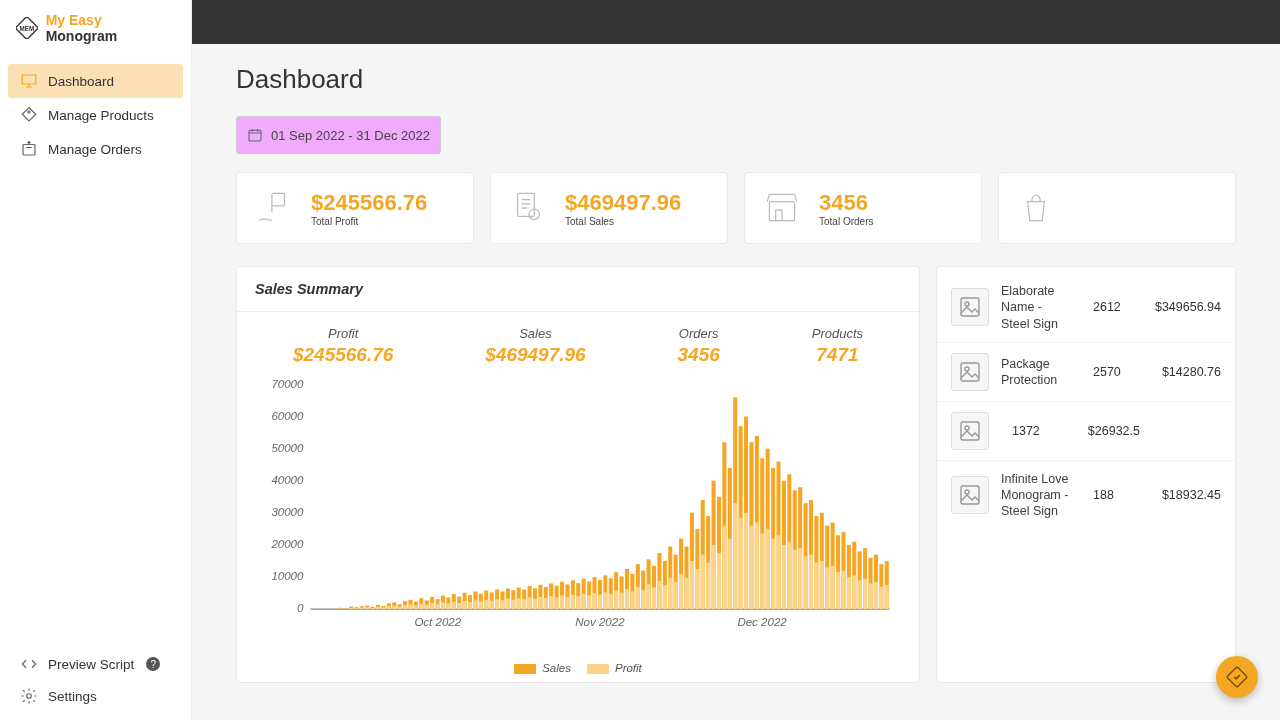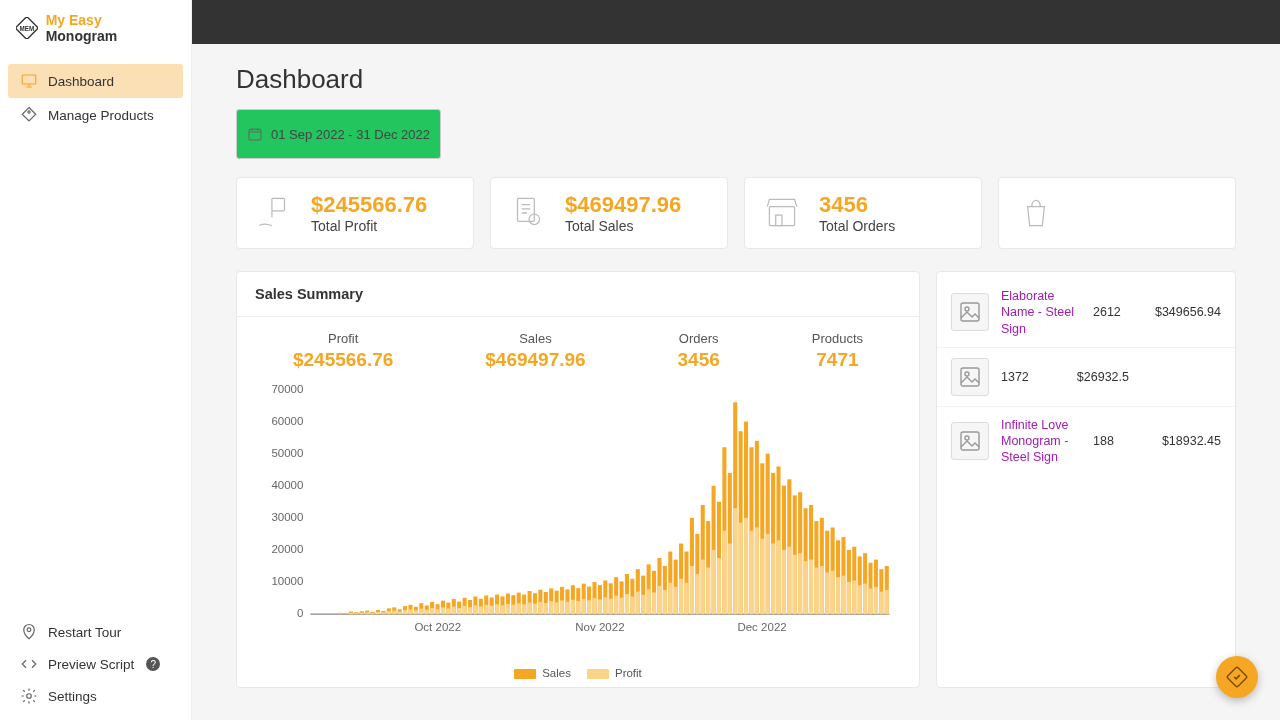--- a/index.html
+++ b/index.html
@@ -17,52 +17,52 @@
 .nav-item.active svg { stroke: #f5a623; }
 .sidebar-spacer { flex: 1; }
 .footer-nav { padding: 8px; }
 .footer-item { display: flex; align-items: center; gap: 10px; padding: 7px 12px; font-size: 13.5px; color: #333; cursor: pointer; }
 .footer-item svg { width: 18px; height: 18px; stroke: #666; fill: none; stroke-width: 1.6; }
 .help-badge { width: 14px; height: 14px; border-radius: 50%; background: #555; color: #fff; font-size: 10px; display: inline-flex; align-items: center; justify-content: center; margin-left: 2px; }
 .main { flex: 1; display: flex; flex-direction: column; }
 .topbar { height: 44px; background: #333; }
 .content { padding: 20px 44px 20px 44px; overflow: auto; }
 .page-title { font-size: 26px; font-weight: 500; margin-bottom: 14px; }
-.daterange { display: inline-flex; align-items: center; gap: 8px; border: 1px solid #ccc; background: #22c55e; padding: 16px 10px; border-radius: 3px; font-size: 13px; color: #444; cursor: pointer; margin-bottom: 18px; }
+.daterange { display: inline-flex; align-items: center; gap: 8px; border: 1px solid #ccc; background: #f0abfc; padding: 10px 10px; border-radius: 3px; font-size: 13px; color: #444; cursor: pointer; margin-bottom: 18px; margin-top: 7px; }
 .daterange svg { width: 16px; height: 16px; stroke: #666; fill: none; stroke-width: 1.6; }
 .stat-row { display: flex; gap: 16px; margin-bottom: 22px; }
 .stat-card { flex: 1; background: #fff; border: 1px solid #e8e8e8; border-radius: 4px; padding: 14px 16px; display: flex; align-items: center; gap: 16px; }
 .stat-card svg { width: 42px; height: 42px; stroke: #bbb; fill: none; stroke-width: 1.2; }
 .stat-value { font-size: 22px; font-weight: 600; color: #f5a623; }
-.stat-label { font-size: 14px; color: #444; }
+.stat-label { font-size: 10px; color: #444; }
 .panel-row { display: flex; gap: 16px; }
 .panel { background: #fff; border: 1px solid #e8e8e8; border-radius: 4px; }
 .panel-header { padding: 14px 18px; border-bottom: 1px solid #eee; font-size: 14.5px; font-weight: 600; }
-.sales-panel { flex: 1; min-width: 0; }
+.sales-panel { flex: 1; min-width: 0; font-style: italic; }
 .top-panel { width: 300px; }
 .summary-stats { display: flex; justify-content: space-around; padding: 14px 10px 8px 10px; text-align: center; }
 .ss-label { font-size: 13px; color: #555; margin-bottom: 3px; }
 .ss-value { font-size: 19px; font-weight: 600; color: #f5a623; }
 .chart-area { position: relative; padding: 4px 18px 14px 18px; }
 svg.chart { width: 100%; height: 270px; display: block; }
 .chart .axis { stroke: #888; stroke-width: 1; }
 .chart .tick-text { font-size: 10px; fill: #666; }
 .chart .bar-sales { fill: #f5a623; }
 .chart .bar-profit { fill: #fbd48a; }
 .legend { display: flex; justify-content: center; gap: 16px; font-size: 11.5px; color: #555; padding-bottom: 8px; }
 .legend span.box { display: inline-block; width: 22px; height: 10px; vertical-align: middle; margin-right: 6px; border-radius: 1px; }
 .legend .box.sales { background: #f5a623; }
 .legend .box.profit { background: #fbd48a; }
 .top-list { padding: 6px 0; }
 .top-item { display: flex; align-items: center; gap: 12px; padding: 10px 14px; border-bottom: 1px solid #f3f3f3; }
 .top-item:last-child { border-bottom: none; }
 .thumb { width: 38px; height: 38px; border: 1px solid #ddd; border-radius: 3px; background: #f6f6f6; display: flex; align-items: center; justify-content: center; }
 .thumb svg { width: 24px; height: 24px; stroke: #999; fill: none; stroke-width: 1.4; }
-.ti-name { flex: 1; font-size: 12.5px; color: #a21caf; line-height: 1.3; }
-.ti-qty { width: 40px; font-size: 12.5px; color: #333; text-align: left; }
+.ti-name { flex: 1; font-size: 12.5px; color: #404040; line-height: 1.3; }
+.ti-qty { width: 40px; font-size: 12.5px; color: #333; text-align: left; margin-left: 11px; }
 .ti-amt { width: 76px; font-size: 12.5px; color: #333; text-align: right; }
 .fab { position: fixed; right: 22px; bottom: 22px; width: 42px; height: 42px; border-radius: 50%; background: #f5a623; box-shadow: 0 3px 8px rgba(0,0,0,.25); display: flex; align-items: center; justify-content: center; cursor: pointer; }
 .fab svg { width: 22px; height: 22px; }
 </style>
 </head>
 <body>
 
 <div class="app">
   <aside class="sidebar">
     <div class="logo">
@@ -80,30 +80,30 @@
           </svg>
         <span>Dashboard</span>
       </div>
       <div class="nav-item">
         <svg viewBox="0 0 24 24">
             <path d="M12 2l9 9-9 9-9-9z"></path>
             <circle cx="12" cy="8" r="1.5"></circle>
           </svg>
         <span>Manage Products</span>
       </div>
+      <div class="nav-item">
+        <svg viewBox="0 0 24 24">
+            <rect x="4" y="6" width="16" height="14" rx="1"></rect>
+            <path d="M8 10h8M12 6V2m-2 2l2-2 2 2"></path>
+          </svg>
+        <span>Manage Orders</span>
+      </div>
     </nav>
     <div class="sidebar-spacer"></div>
     <div class="footer-nav">
-      <div class="footer-item">
-        <svg viewBox="0 0 24 24">
-            <path d="M12 21s-7-6-7-12a7 7 0 1 1 14 0c0 6-7 12-7 12z"></path>
-            <circle cx="12" cy="9" r="2.5"></circle>
-          </svg>
-        <span>Restart Tour</span>
-      </div>
       <div class="footer-item">
         <svg viewBox="0 0 24 24">
             <path d="M8 7l-5 5 5 5M16 7l5 5-5 5"></path>
           </svg>
         <span>Preview Script</span>
         <span class="help-badge">?</span>
       </div>
       <div class="footer-item">
         <svg viewBox="0 0 24 24">
             <circle cx="12" cy="12" r="3"></circle>
@@ -429,20 +429,32 @@
       <div class="ti-amt">$349656.94</div>
               </div>
               <div class="top-item">
       <div class="thumb">
         <svg viewBox="0 0 24 24">
                     <rect x="3" y="3" width="18" height="18" rx="2"></rect>
                     <circle cx="9" cy="9" r="2"></circle>
                     <path d="M3 18l6-6 5 5 3-3 4 4"></path>
                   </svg>
       </div>
+      <div class="ti-name">Package Protection</div>
+      <div class="ti-qty">2570</div>
+      <div class="ti-amt">$14280.76</div>
+              </div>
+              <div class="top-item">
+      <div class="thumb">
+        <svg viewBox="0 0 24 24">
+                    <rect x="3" y="3" width="18" height="18" rx="2"></rect>
+                    <circle cx="9" cy="9" r="2"></circle>
+                    <path d="M3 18l6-6 5 5 3-3 4 4"></path>
+                  </svg>
+      </div>
       <div class="ti-qty">1372</div>
       <div class="ti-amt">$26932.5</div>
               </div>
               <div class="top-item">
       <div class="thumb">
         <svg viewBox="0 0 24 24">
                     <rect x="3" y="3" width="18" height="18" rx="2"></rect>
                     <circle cx="9" cy="9" r="2"></circle>
                     <path d="M3 18l6-6 5 5 3-3 4 4"></path>
                   </svg>

